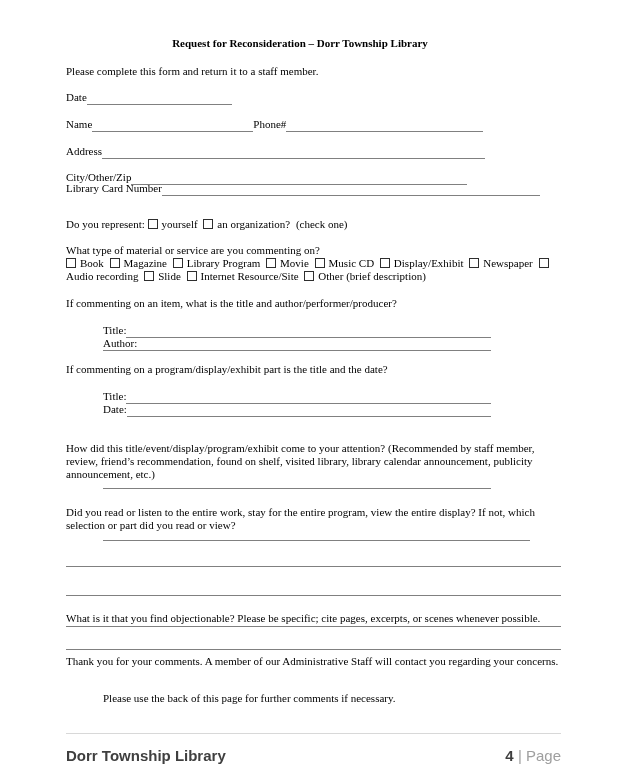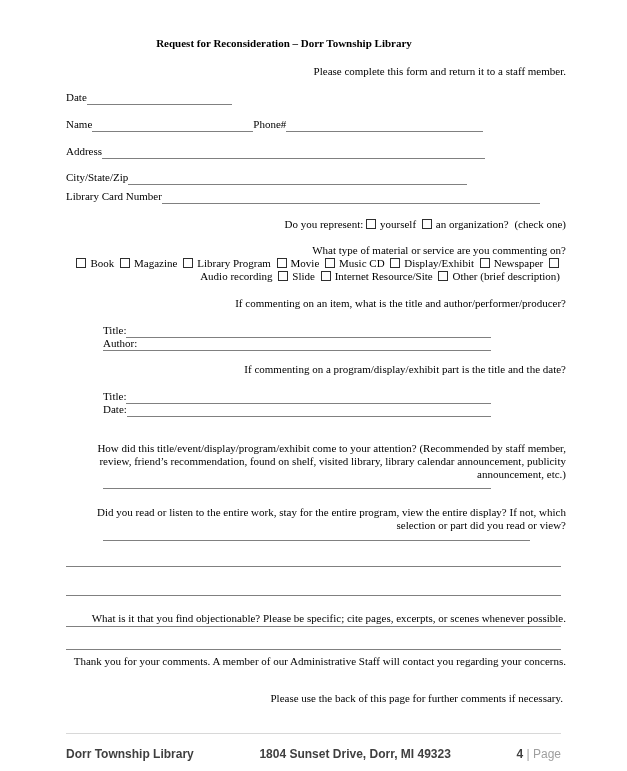--- a/index.html
+++ b/index.html
@@ -1,39 +1,39 @@
 <!DOCTYPE html>
 <html><head>
 <meta charset="utf-8">
 <style>
   html,body { margin:0; padding:0; }
   body {
     width:627px; height:771px; background:#ffffff; position:relative;
     font-family:"Liberation Serif", serif; font-size:11px; color:#000;
     overflow:hidden;
   }
-  .blk { position:absolute; left:66px; width:500px; line-height:13px;text-align:right; }
-  .title { left:0; width:568px; text-align:center; font-weight:bold; }
+  .blk { position:absolute; left:66px; width:500px; line-height:13px; }
+  .title { left:0; width:568px; text-align:center; font-weight:bold;padding-left:16px; }
   .frow { position:absolute; display:flex; height:14px; line-height:13px; }
   .frow .lbl { white-space:nowrap; }
   .wline { border-bottom:1px solid #808080; }
   .flex1 { flex:1 1 auto; }
   .ansline { position:absolute; height:0; border-bottom:1px solid #808080; }
   .cb {
     display:inline-block; width:8px; height:8px;
     border:1px solid #2e2e2e; background:#fff;
     margin-right:4px; vertical-align:-1px;
   }
   .opt { margin-right:3px; }
   .optwrap { line-height:13px; }
   .footer-rule { position:absolute; top:733px; left:66px; width:495px; border-top:1px solid #d8d8d8; }
   .footer {
     position:absolute; top:739px; left:66px; width:495px;
     display:flex; justify-content:space-between; align-items:baseline;
-    font-family:"Liberation Sans", sans-serif; font-size:12px;
+    font-family:"Liberation Sans", sans-serif; font-size:15px;
     font-weight:bold; color:#3f3f3f;
   }
   .footer .muted { color:#9f9f9f; font-weight:normal; }
   .footer .pagecell { white-space:nowrap;margin-top:8px; }
 </style>
 </head>
 <body>
 
 <div class="blk title" style="top:37px;">Request for Reconsideration – Dorr Township Library</div>
 
@@ -50,25 +50,25 @@
   <span class="lbl">Phone#</span>
   <span class="wline flex1"></span>
 </div>
 
 <div class="frow" style="top:145px; left:66px; width:419px;">
   <span class="lbl">Address</span>
   <span class="wline flex1"></span>
 </div>
 
 <div class="frow" style="top:171px; left:66px; width:401px;">
-  <span class="lbl">City/State/Zip</span>
+  <span class="lbl">City/Other/Zip</span>
   <span class="wline flex1"></span>
 </div>
 
-<div class="frow" style="top:190px; left:66px; width:474px;text-align:center;">
+<div class="frow" style="top:182px; left:66px; width:474px;text-align:center;">
   <span class="lbl">Library Card Number</span>
   <span class="wline flex1"></span>
 </div>
 
 <div class="blk optwrap" style="top:218px;">
   <span>Do you represent:</span>
   <span><span class="opt"><span class="cb"></span><span>yourself</span></span> <span class="opt"><span class="cb"></span><span>an organization?</span></span> </span>
   <span>(check one)</span>
 </div>
 
@@ -106,15 +106,14 @@
 <div class="blk" style="top:604px;margin-top:8px;">What is it that you find objectionable? Please be specific; cite pages, excerpts, or scenes whenever possible.</div>
 <div class="ansline" style="top:626px; left:66px; width:495px;"></div>
 <div class="ansline" style="top:649px; left:66px; width:495px;"></div>
 
 <div class="blk" style="top:655px;">Thank you for your comments. A member of our Administrative Staff will contact you regarding your concerns.</div>
 <div class="blk" style="top:692px; left:103px; width:460px;">Please use the back of this page for further comments if necessary.</div>
 
 <div class="footer-rule"></div>
 <div class="footer">
   <span>Dorr Township Library</span>
-  <span>1804 Sunset Drive, Dorr, MI 49323</span>
   <span class="pagecell"><span>4</span> <span class="muted">| <span>Page</span></span></span>
 </div>
 
 </body></html>

